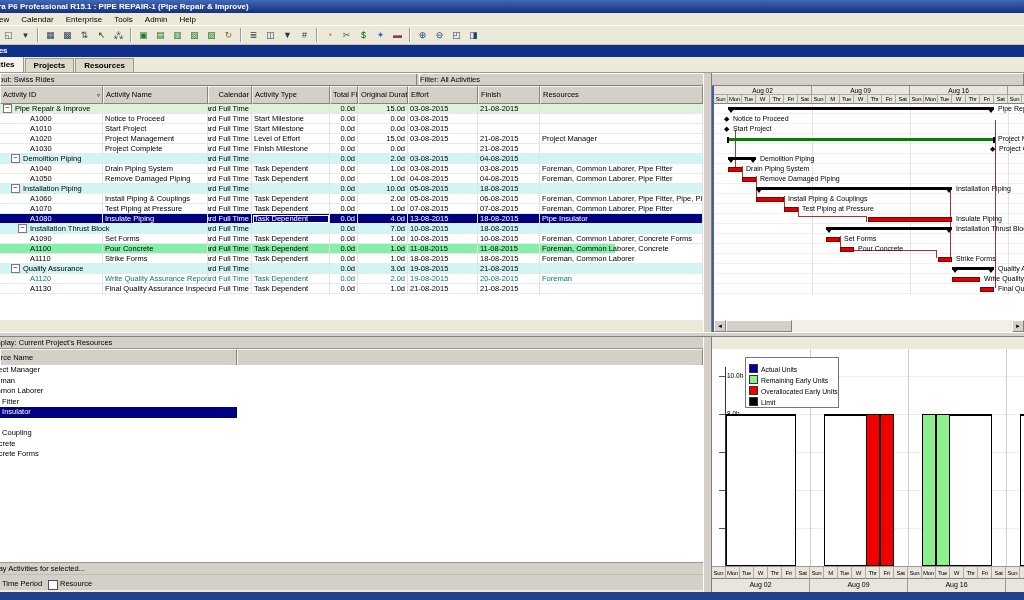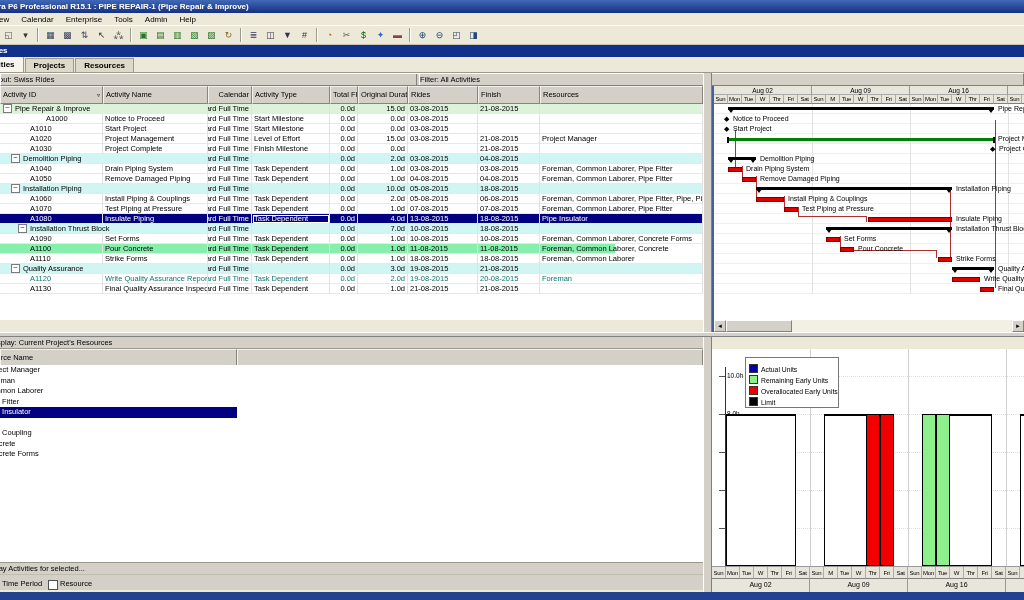--- a/index.html
+++ b/index.html
@@ -125,37 +125,37 @@
     <span class="ldiv"></span>
     <span class="flt">Filter: All Activities</span>
   </div>
   <div class="abs" id="thead">
       <div class="hcell" style="position: absolute; left: 0px; width: 103px;">Activity ID<span style="position: absolute; right: 2px; top: 0px; font-size: 6px;"> ▿</span></div>
       <div class="hcell" style="position: absolute; left: 103px; width: 105px;">Activity Name</div>
       <div class="hcell" style="position: absolute; left: 208px; width: 44px; text-align: right;">Calendar</div>
       <div class="hcell" style="position: absolute; left: 252px; width: 78px;">Activity Type</div>
       <div class="hcell" style="position: absolute; left: 330px; width: 28px; text-align: right;">Total Float</div>
       <div class="hcell" style="position: absolute; left: 358px; width: 50px;">Original Duration</div>
-      <div class="hcell" style="position: absolute; left: 408px; width: 70px;">Rides</div>
+      <div class="hcell" style="position: absolute; left: 408px; width: 70px;">Effort</div>
       <div class="hcell" style="position: absolute; left: 478px; width: 62px;">Finish</div>
       <div class="hcell" style="position: absolute; left: 540px; width: 163px;">Resources</div>
     </div>
   <div class="abs" id="tbody">
       <div style="position: absolute; left: 0px; top: 0px; width: 703px; height: 10px; background: rgb(220, 242, 218); color: rgb(0, 0, 0); box-shadow: rgb(232, 232, 232) 0px -1px inset;">
         <div class="cell" style="position: absolute; left: 0px; width: 208px; padding-left: 3px;"><span class="gbox">−</span>Pipe Repair &amp; Improve</div>
         <div class="cell" style="position: absolute; left: 208px; width: 44px; direction: rtl;">Standard Full Time</div>
         <div class="cell" style="position: absolute; left: 252px; width: 78px;"></div>
         <div class="cell" style="position: absolute; left: 330px; width: 28px; text-align: right;">0.0d</div>
         <div class="cell" style="position: absolute; left: 358px; width: 50px; text-align: right;">15.0d</div>
         <div class="cell" style="position: absolute; left: 408px; width: 70px;">03-08-2015</div>
         <div class="cell" style="position: absolute; left: 478px; width: 62px;">21-08-2015</div>
         <div class="cell" style="position: absolute; left: 540px; width: 163px;"></div>
       </div>
       <div style="position: absolute; left: 0px; top: 10px; width: 703px; height: 10px; background: rgb(255, 255, 255); color: rgb(0, 0, 0); box-shadow: rgb(232, 232, 232) 0px -1px inset;">
-        <div class="cell" style="position: absolute; left: 0px; width: 103px; padding-left: 46px;">A1000</div>
+        <div class="cell" style="position: absolute; left: 0px; width: 103px; padding-left: 30px;">A1000</div>
         <div class="cell" style="position: absolute; left: 103px; width: 105px;">Notice to Proceed</div>
         <div class="cell" style="position: absolute; left: 208px; width: 44px; direction: rtl;">Standard Full Time</div>
         <div class="cell" style="position: absolute; left: 252px; width: 78px;">Start Milestone</div>
         <div class="cell" style="position: absolute; left: 330px; width: 28px; text-align: right;">0.0d</div>
         <div class="cell" style="position: absolute; left: 358px; width: 50px; text-align: right;">0.0d</div>
         <div class="cell" style="position: absolute; left: 408px; width: 70px;">03-08-2015</div>
         <div class="cell" style="position: absolute; left: 478px; width: 62px;"></div>
         <div class="cell" style="position: absolute; left: 540px; width: 163px;"></div>
       </div>
       <div style="position: absolute; left: 0px; top: 20px; width: 703px; height: 10px; background: rgb(255, 255, 255); color: rgb(0, 0, 0); box-shadow: rgb(232, 232, 232) 0px -1px inset;">

